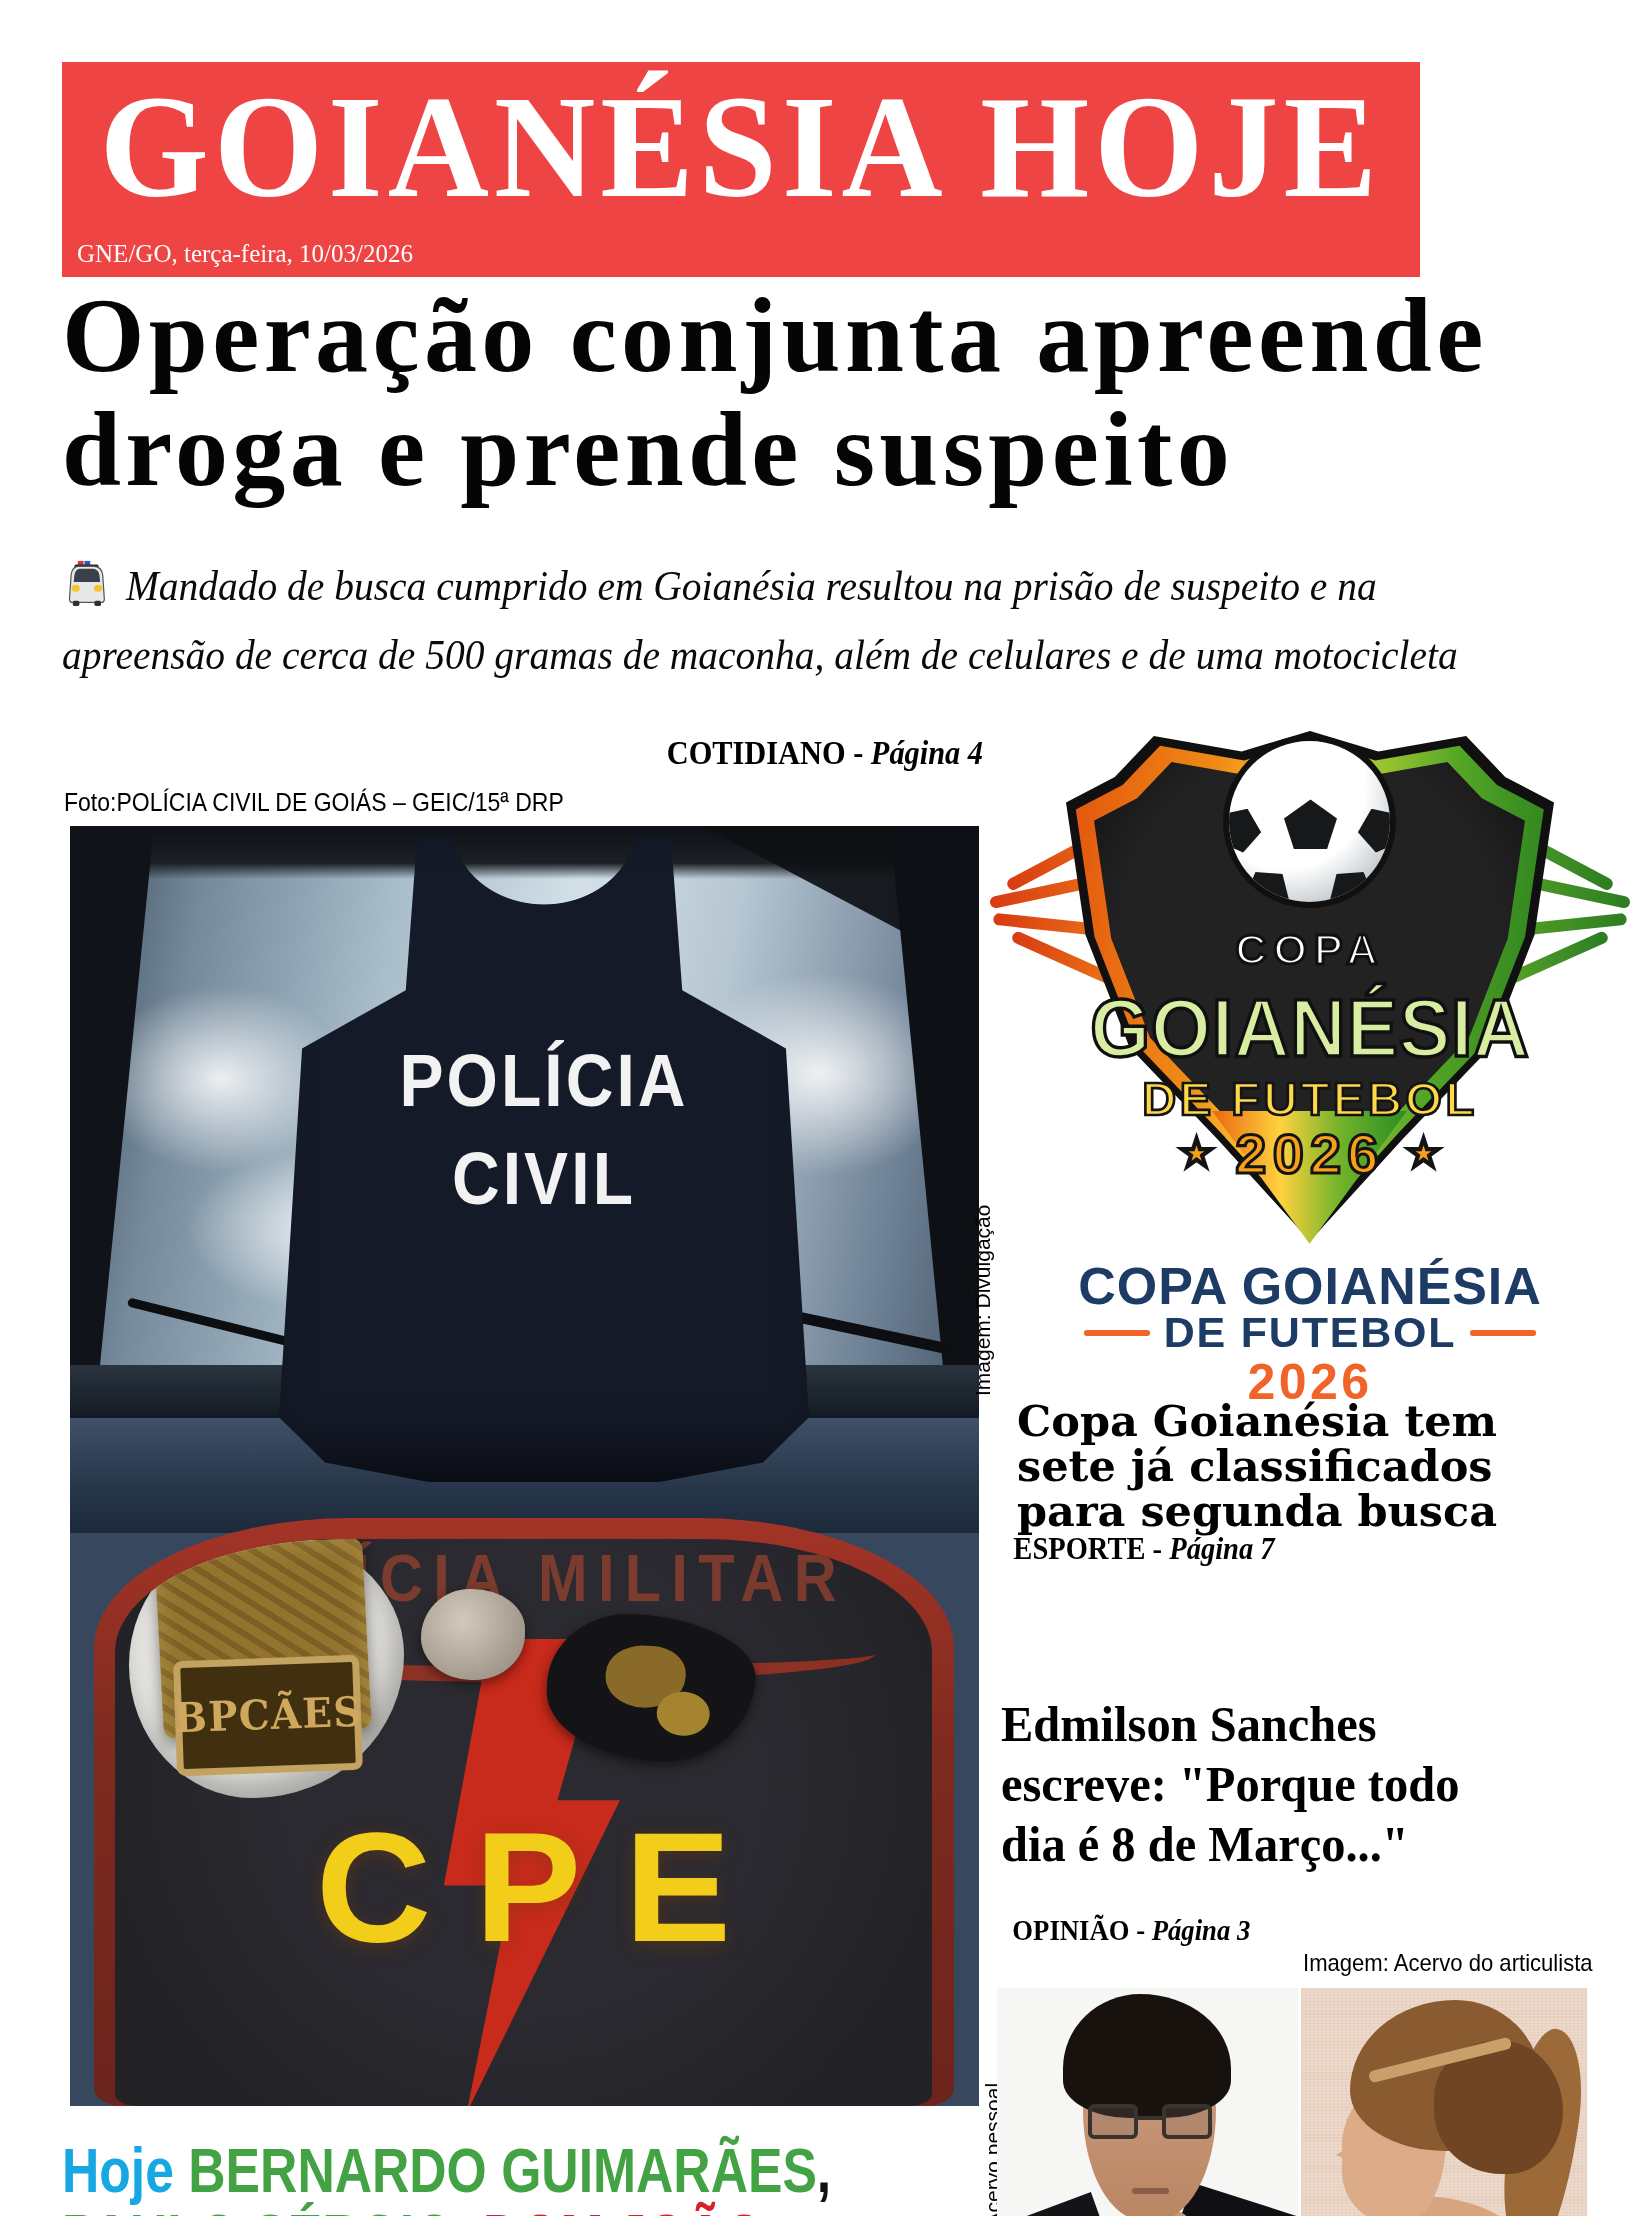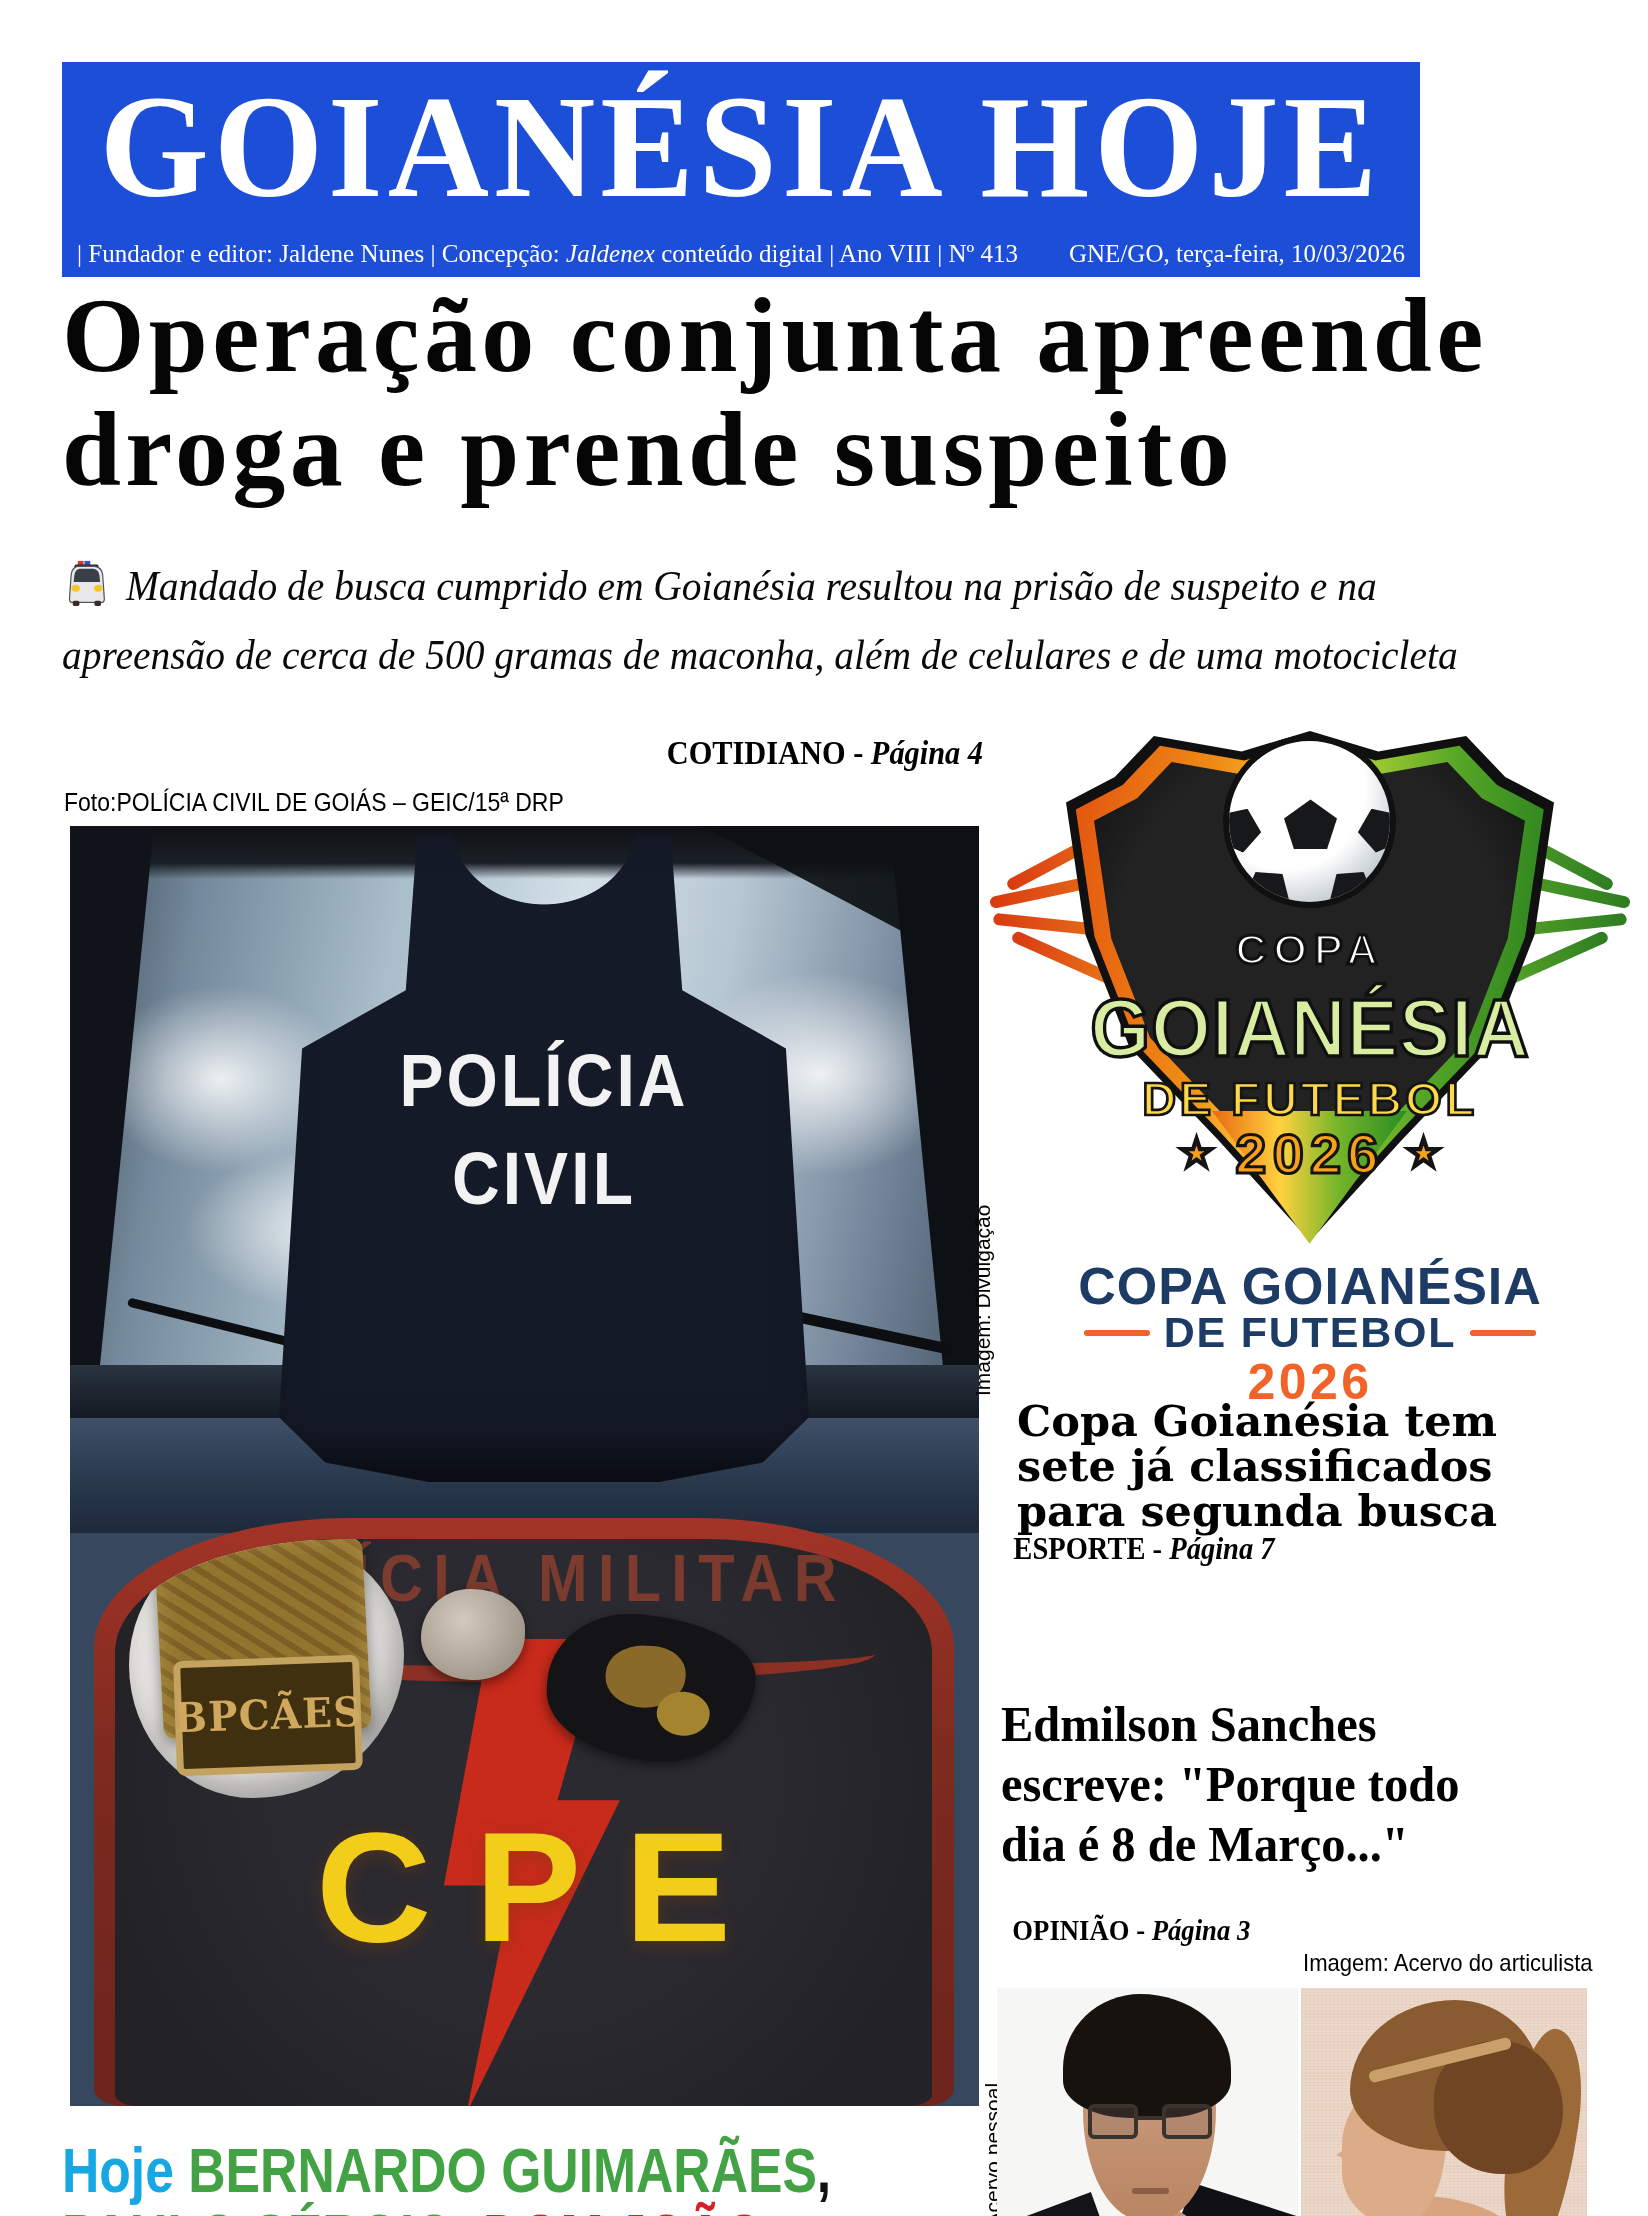--- a/index.html
+++ b/index.html
@@ -1,21 +1,21 @@
 <!DOCTYPE html>
 <html style="font-size:7px"><head>
 <meta charset="utf-8">
 <style>
   html,body{margin:0;padding:0;background:#ffffff;}
   .page{position:relative;width:1649px;height:2461px;background:#ffffff;overflow:hidden;
         font-family:"Liberation Serif",serif;color:#000;}
   .abs{position:absolute;}
 
   
-  .masthead{left:62px;top:62px;width:1358px;height:215px;background:#1d4ed8;}
+  .masthead{left:62px;top:62px;width:1358px;height:215px;background:#ef4444;}
   .masthead-title{left:0;top:11.5px;width:100%;text-align:center;color:#fff;
     font:bold 146px/1 "Liberation Serif",serif;letter-spacing:5.3px;white-space:nowrap;
     transform:scaleX(.96);transform-origin:center top;}
   .masthead-info{left:0;bottom:9.8px;width:100%;display:flex;justify-content:space-between;
     box-sizing:border-box;padding:0 15px;color:#fff;font:25px/1.1 "Liberation Serif",serif;}
   .masthead-info .it{font-style:italic;}
 
   
   .headline1{left:62px;top:279px;width:1534px;font:bold 106px/1.08 "Liberation Serif",serif;
     letter-spacing:4.4px;color:#050505;}
@@ -197,21 +197,20 @@
     transform-origin:left top;white-space:nowrap;}
 </style>
 </head>
 <body>
 
 <div class="page">
 
   <header class="abs masthead">
     <div class="abs masthead-title">GOIANÉSIA HOJE</div>
     <div class="abs masthead-info">
-      <span><span>| Fundador e editor: Jaldene Nunes | Concepção: </span><span class="it">Jaldenex</span><span> conteúdo digital | Ano VIII | Nº 413</span></span>
       <span>GNE/GO, terça-feira, 10/03/2026</span>
     </div>
   </header>
 
   <h1 class="abs headline1" style="margin:0;font-weight:bold;">
     <div>Operação conjunta apreende</div>
     <div>droga e prende suspeito</div>
   </h1>
 
   <div class="abs kicker">

